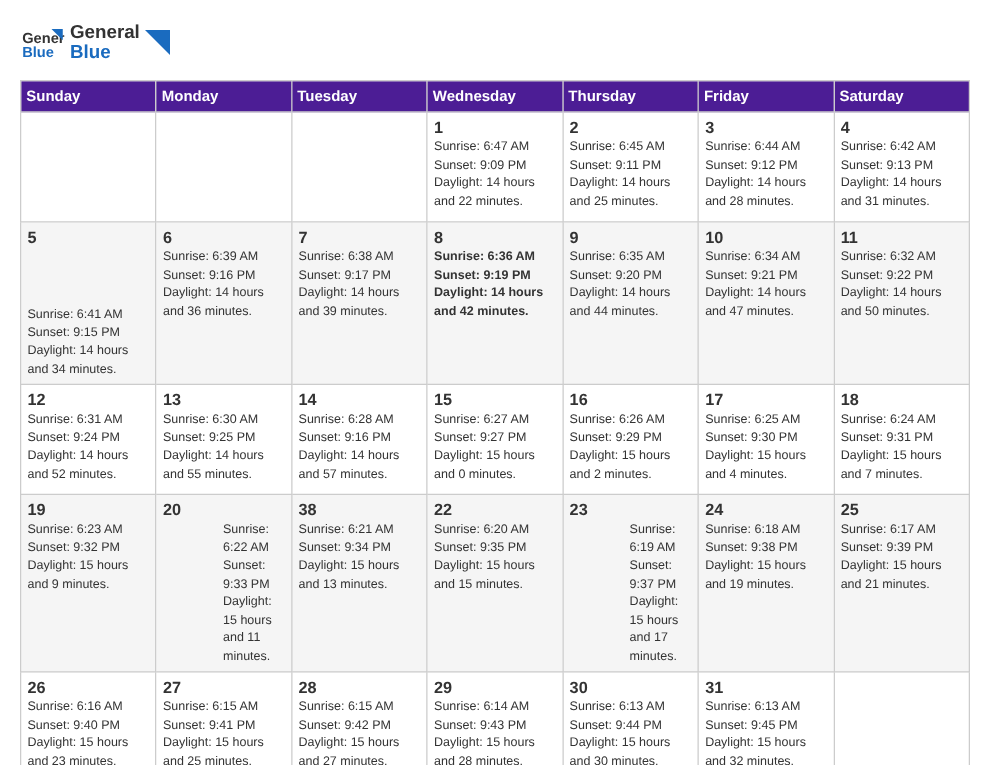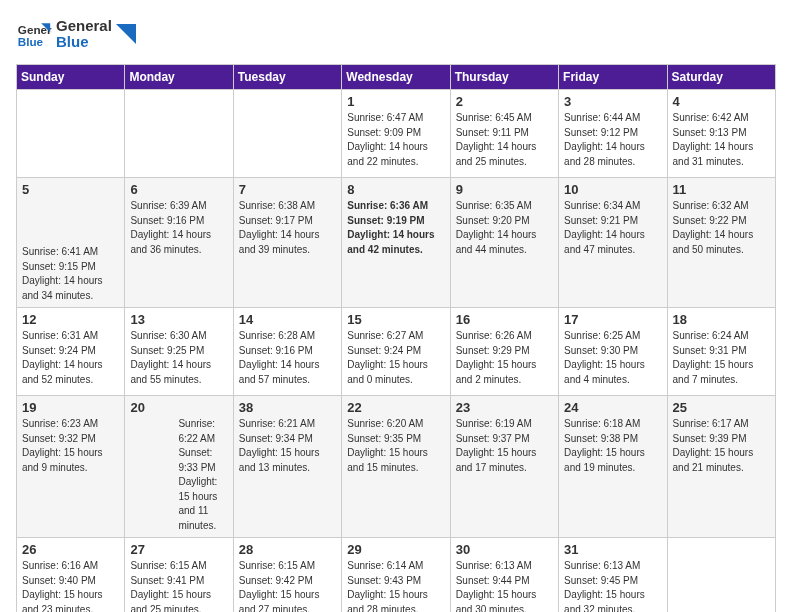--- a/index.html
+++ b/index.html
@@ -213,21 +213,21 @@
         <td>
           <span class="day-num">14</span>
           <div class="day-info" style="white-space: pre-line;">Sunrise: 6:28 AM
 Sunset: 9:16 PM
 Daylight: 14 hours
 and 57 minutes.</div>
         </td>
         <td>
           <span class="day-num">15</span>
           <div class="day-info" style="white-space: pre-line;">Sunrise: 6:27 AM
-Sunset: 9:24 PM
+Sunset: 9:27 PM
 Daylight: 15 hours
 and 0 minutes.</div>
         </td>
         <td>
           <span class="day-num">16</span>
           <div class="day-info" style="white-space: pre-line;">Sunrise: 6:26 AM
 Sunset: 9:29 PM
 Daylight: 15 hours
 and 2 minutes.</div>
         </td>
@@ -270,21 +270,21 @@
         </td>
         <td>
           <span class="day-num">22</span>
           <div class="day-info" style="white-space: pre-line;">Sunrise: 6:20 AM
 Sunset: 9:35 PM
 Daylight: 15 hours
 and 15 minutes.</div>
         </td>
         <td>
           <span class="day-num">23</span>
-          <div class="day-info" style="white-space: pre-line;">Sunrise: 6:19 AM
+          <div class="day-info" style="white-space: pre-line; margin-left: 48px;">Sunrise: 6:19 AM
 Sunset: 9:37 PM
 Daylight: 15 hours
 and 17 minutes.</div>
         </td>
         <td>
           <span class="day-num">24</span>
           <div class="day-info" style="white-space: pre-line;">Sunrise: 6:18 AM
 Sunset: 9:38 PM
 Daylight: 15 hours
 and 19 minutes.</div>

